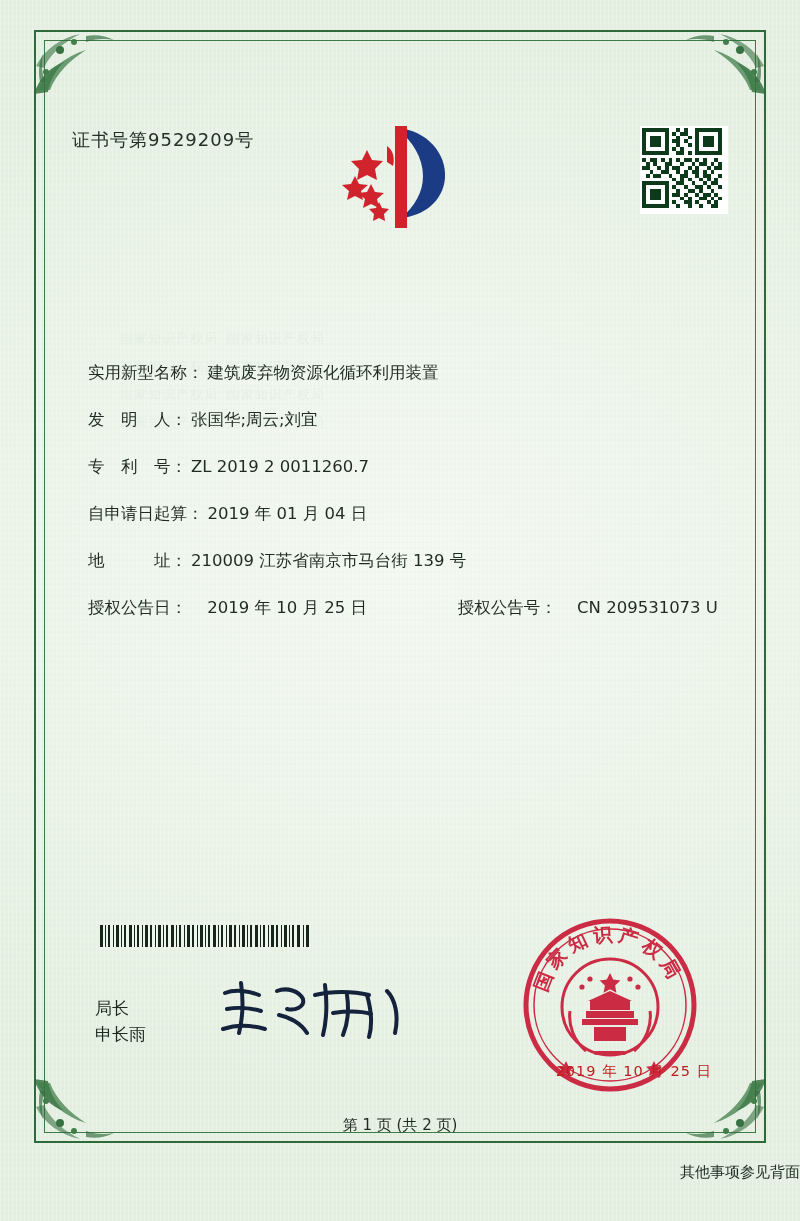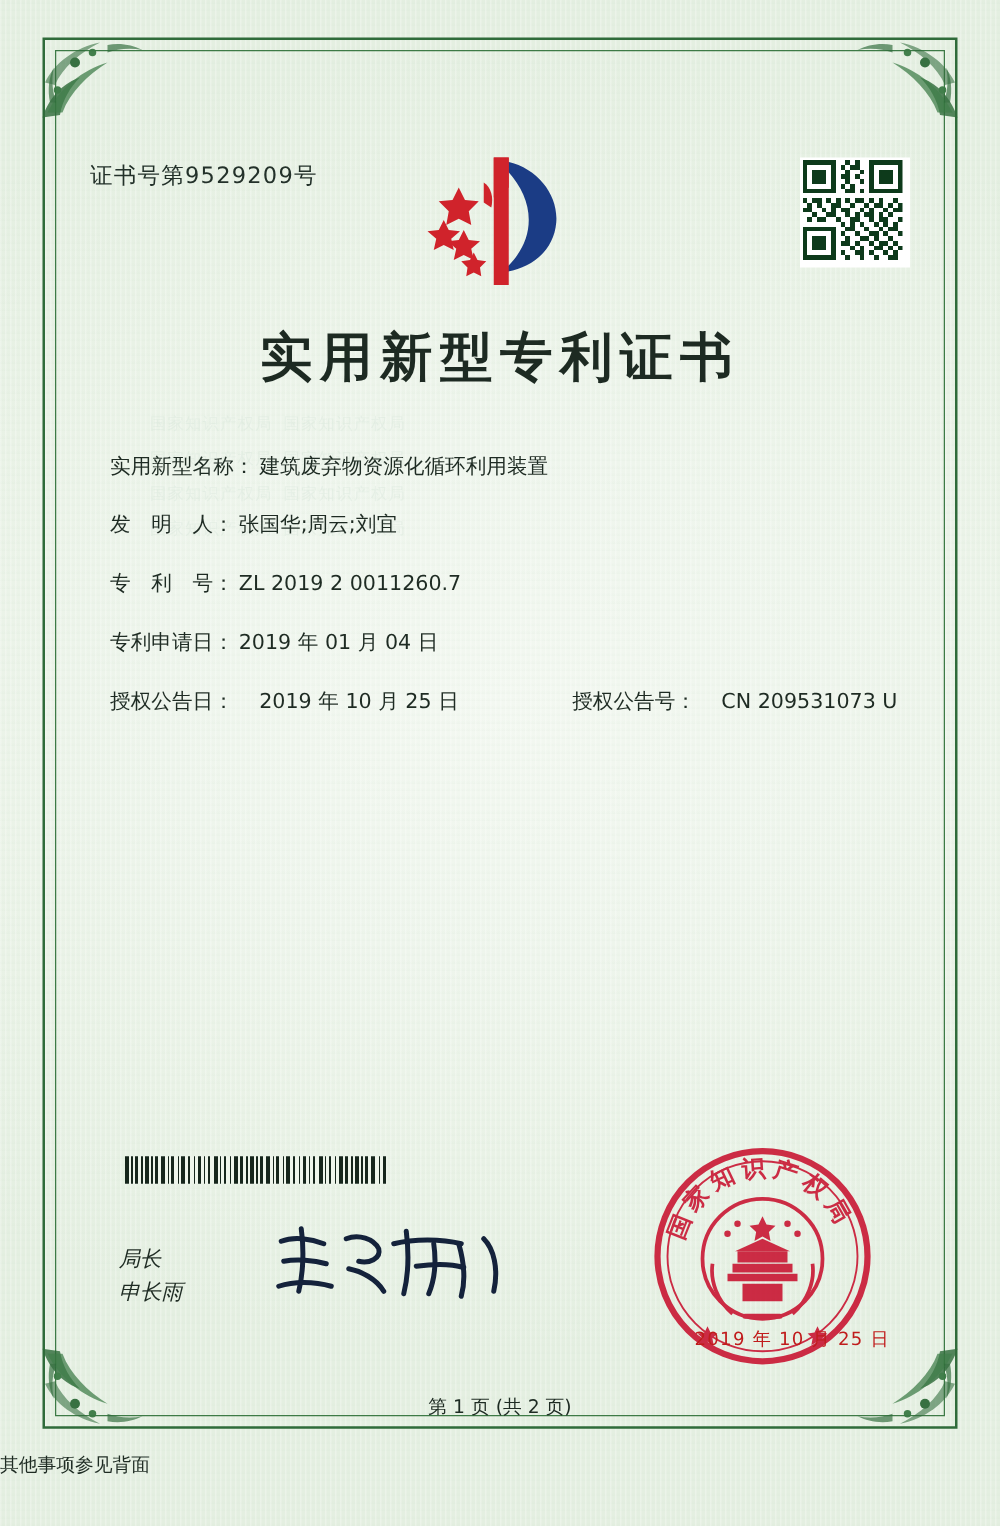--- a/index.html
+++ b/index.html
@@ -178,21 +178,20 @@
 
   
   .sign-block {
     position: absolute;
     left: 95px;
     top: 995px;
     font-size: 17px;
     line-height: 26px;
     color: #1e2b23;
     font-family: "DejaVu Sans", sans-serif;
-    font-style: italic;
   }
   .signature-img {
     position: absolute;
     left: 215px;
     top: 975px;
     width: 200px;
     height: 70px;
     color: #14223b;
   }
 
@@ -223,21 +222,21 @@
     text-align: center;
     font-size: 15px;
     color: #1e2b23;
     font-family: "DejaVu Sans", sans-serif;
   }
   .footnote {
     position: absolute;
     left: 0;
     right: 0;
     top: 1163px;
-    text-align: left;
+    text-align: right;
     font-size: 15px;
     color: #1e2b23;
     font-family: "DejaVu Sans", sans-serif;
   }
 </style>
 </head>
 <body>
 
 <div class="page">
   <div class="texture"></div>
@@ -432,38 +431,41 @@
       <path d="M60 6 L72 6 L72 30 L60 38 Z" fill="#d0232b"></path>
 
       <path d="M32 30 l5 10 11 1 -8 8 2 11 -10 -5 -10 5 2 -11 -8 -8 11 -1 z" fill="#d0232b"></path>
       <path d="M20 56 l4 8 9 1 -7 6 2 9 -8 -4 -8 4 2 -9 -7 -6 9 -1 z" fill="#d0232b"></path>
       <path d="M36 64 l4 8 9 1 -7 6 2 9 -8 -4 -8 4 2 -9 -7 -6 9 -1 z" fill="#d0232b"></path>
       <path d="M44 82 l3 6 7 1 -5 5 1 7 -6 -3 -6 3 1 -7 -5 -5 7 -1 z" fill="#d0232b"></path>
       <path d="M52 26 C 58 30, 60 38, 58 46 L 52 42 Z" fill="#d0232b"></path>
     </svg>
   </div>
 
-  <div class="main-title">实用新型专利证书</div>
 
   <div class="fields">
     <div class="field-row">
       <span class="field-label">实用新型名称：</span>
       <span class="field-value">建筑废弃物资源化循环利用装置</span>
     </div>
     <div class="field-row">
       <span class="field-label">发　明　人：</span>
       <span class="field-value">张国华;周云;刘宜</span>
     </div>
     <div class="field-row">
       <span class="field-label">专　利　号：</span>
       <span class="field-value">ZL 2019 2 0011260.7</span>
     </div>
     <div class="field-row">
-      <span class="field-label">专利申请日：</span>
+      <span class="field-label">自申请日起算：</span>
       <span class="field-value">2019 年 01 月 04 日</span>
+    </div>
+    <div class="field-row">
+      <span class="field-label">地　　　址：</span>
+      <span class="field-value">210009 江苏省南京市马台街 139 号</span>
     </div>
     <div class="field-row two-col">
       <span class="field-label">授权公告日：</span>
       <span class="field-value">2019 年 10 月 25 日</span>
       <span class="field-sep"></span>
       <span class="field-label">授权公告号：</span>
       <span class="field-value">CN 209531073 U</span>
     </div>
   </div>
 

